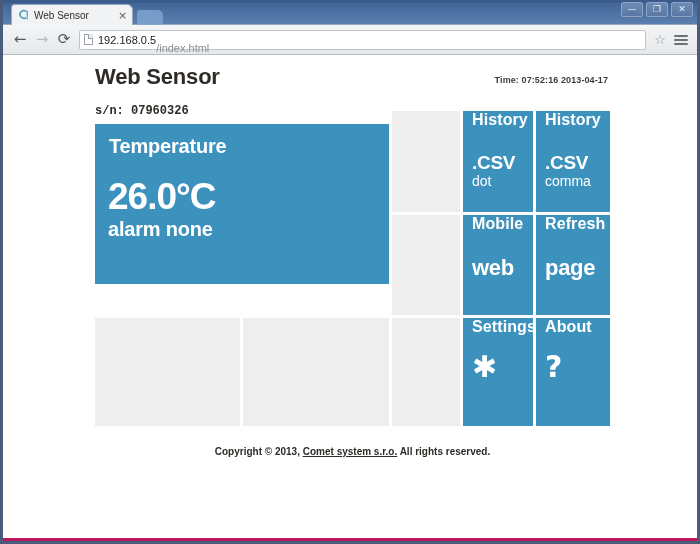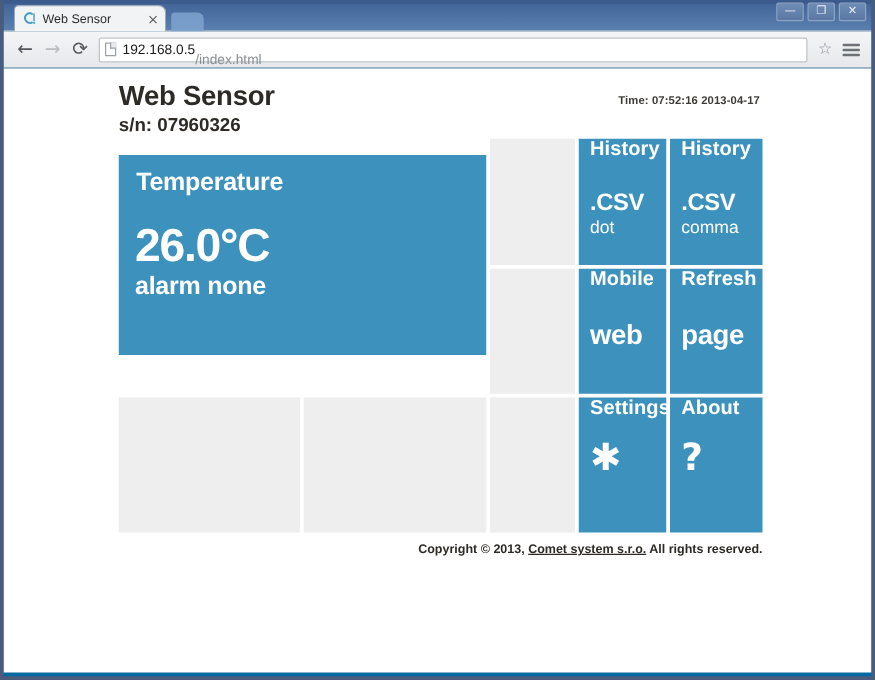--- a/index.html
+++ b/index.html
@@ -8,21 +8,21 @@
     background: #ffffff;
     font-family: "Liberation Sans", sans-serif;
     overflow: hidden;
   }
 
   
   #browser-window {
     position: absolute;
     left: 0; top: 0;
     width: 700px; height: 544px;
-    background: #0369a1;
+    background: #be185d;
     border: 2px solid #4a5b7b;
     border-top-width: 0;
     border-left-width: 3px;
     border-right-width: 3px;
     border-bottom-width: 3px;
   }
 
   
   #tab-strip {
     position: relative;
@@ -161,24 +161,25 @@
     height: 46px;
   }
   #site-title {
     font-size: 22px;
     font-weight: bold;
     color: #2e2b27;
     letter-spacing: -.2px;
     line-height: 1.05;
   }
   #serial {
-    font-size: 15px;
+    font-size: 12px;
     font-weight: bold;
     color: #2e2b27;
-    margin-top: 4px;
+    margin-top: 16px;
+    font-family: Liberation Mono, monospace;
   }
   #time-label {
     position: absolute;
     right: 2px; top: 10px;
     font-size: 9px;
     font-weight: bold;
     color: #3f3c38;
     letter-spacing: .1px;
   }
 
@@ -271,22 +272,22 @@
   #tile-history-dot .tile-sub,
   #tile-history-comma .tile-sub {
     position: absolute; left: 9px; top: 62px;
     font-size: 14px; font-weight: normal; color: #fff;
   }
   #tile-mobile-web .tile-value,
   #tile-refresh-page .tile-value { top: 42px; font-size: 22px; }
 
   
   #page-footer {
-    margin-top: 8px;
-    text-align: right;
+    margin-top: 20px;
+    text-align: center;
     font-size: 10px;
     font-weight: bold;
     color: #2e2b27;
   }
   #footer-link {
     color: #2e2b27;
     text-decoration: underline;
   }
 </style>
 </head>

